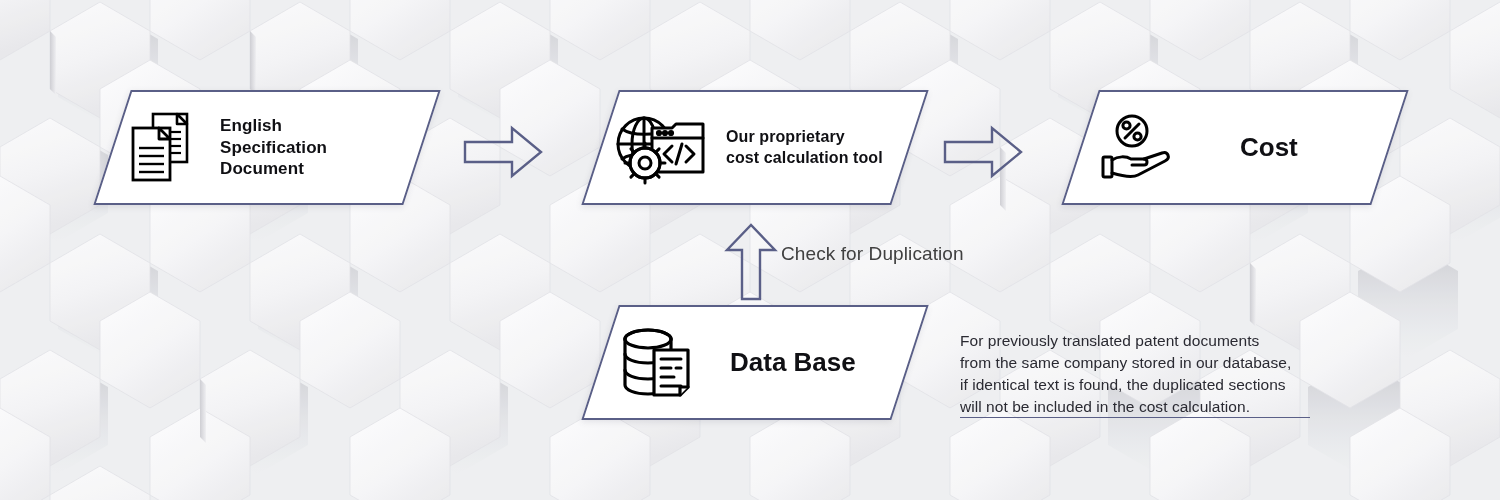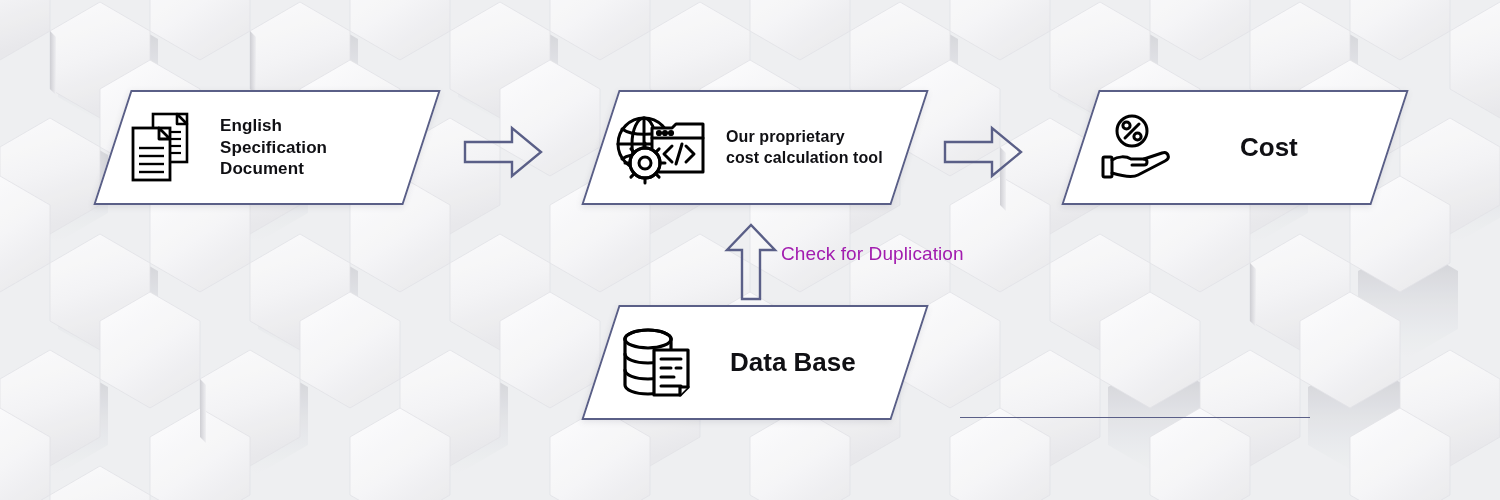--- a/index.html
+++ b/index.html
@@ -65,21 +65,21 @@
   .arrow{position:absolute;}
   .arrow svg{display:block;}
 
   #arrow-1{left:462px;top:124px;}
   #arrow-2{left:942px;top:124px;}
   #arrow-up{left:722px;top:222px;}
 
   
   #dup-label{
     position:absolute;left:781px;top:243px;
-    font-size:19px;color:#a21caf;letter-spacing:.1px;
+    font-size:19px;color:#404040;letter-spacing:.1px;
   }
 
   #note{
     position:absolute;left:960px;top:330px;width:356px;
     font-size:15.5px;line-height:1.42;color:#2a2a32;
     letter-spacing:.05px;white-space:pre-line;
   }
   #note-rule{
     position:absolute;left:960px;top:417px;width:350px;height:0;
     border-top:1.5px solid #5a5f87;
@@ -366,15 +366,19 @@
             <line x1="58" y1="43" x2="63" y2="43"></line>
             <line x1="43" y1="52" x2="56" y2="52"></line>
             <line x1="43" y1="61" x2="63" y2="61"></line>
           </g>
         </svg>
       </span>
       <span class="label">Data Base</span>
     </div>
   </div>
 
+  <div id="note">For previously translated patent documents
+from the same company stored in our database,
+if identical text is found, the duplicated sections
+will not be included in the cost calculation.</div>
   <div id="note-rule"></div>
 
 </div>
 
 </body></html>

